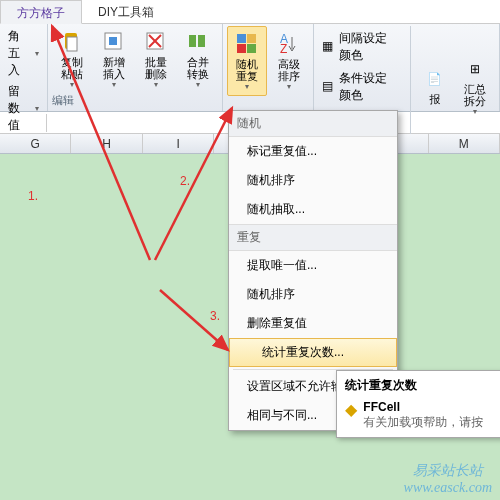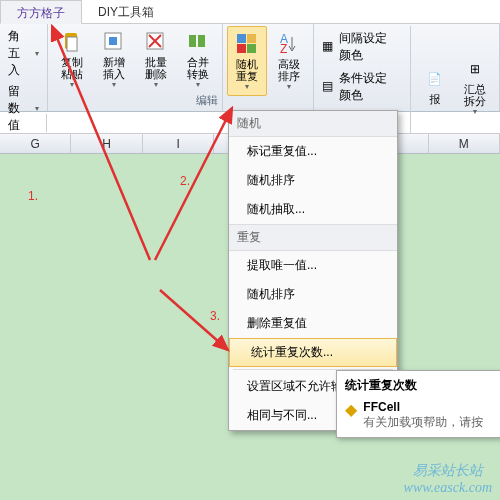--- a/index.html
+++ b/index.html
@@ -10,32 +10,32 @@
 .ribbon{background:linear-gradient(#f5f7fa,#e5e9f0);height:88px;display:flex;border-bottom:1px solid #b5bfc9;position:relative}
 .group{border-right:1px solid #c8d0d9;padding:2px 4px;display:flex;flex-direction:column;justify-content:space-between}
 .grow{display:flex;gap:2px;flex:1}
 .btn{display:flex;flex-direction:column;align-items:center;justify-content:center;padding:2px 4px;min-width:40px;cursor:pointer;border-radius:2px}
 .btn.highlight{background:#fce8a8;border:1px solid #e8b84e;padding:1px 3px}
 .btn .ico{width:24px;height:24px;display:flex;align-items:center;justify-content:center;margin-bottom:2px}
 .btn .lbl{font-size:11px;line-height:12px;text-align:center}
 .drop{font-size:8px;color:#666}
 .small-btn{display:flex;align-items:center;gap:4px;padding:2px 4px;cursor:pointer;font-size:11px}
 .small-btn .si{width:16px;height:16px}
-.grplbl{text-align:right;font-size:11px;color:#5a6a7a;padding-bottom:1px}
+.grplbl{text-align:left;font-size:11px;color:#5a6a7a;padding-bottom:1px}
 .formula-bar{display:flex;align-items:center;height:22px;border-bottom:1px solid #ccc;background:#fff}
 .fb-sep{width:1px;height:18px;background:#ccc;margin:0 6px}
 .sheet{position:relative;height:366px;background:#fff}
 .col-headers{display:flex;height:20px;background:linear-gradient(#f5f7fa,#e0e5ec);border-bottom:1px solid #b5bfc9}
 .ch{flex:1;text-align:center;border-right:1px solid #ccc;line-height:20px;color:#333}
 .cells{background:#c5e5c5;height:346px}
 .menu{position:absolute;top:110px;left:228px;width:170px;background:#fafafa;border:1px solid #a8a8a8;box-shadow:3px 3px 6px rgba(0,0,0,.3)}
 .menu-head{padding:4px 8px;color:#666;background:#eef0f3;border-top:1px solid #ddd;border-bottom:1px solid #ddd}
 .menu-head:first-child{border-top:none}
 .menu-item{padding:6px 18px;cursor:pointer}
-.menu-item:hover,.menu-item.hl{background:linear-gradient(#fef7d9,#fce8a8);border:1px solid #e8b84e;padding:5px 21px}
+.menu-item:hover,.menu-item.hl{background:linear-gradient(#fef7d9,#fce8a8);border:1px solid #e8b84e;padding:5px 32px}
 .menu-sep{height:1px;background:#ddd;margin:2px 4px}
 .tooltip{position:absolute;top:370px;left:336px;width:200px;background:#fff;border:1px solid #a8a8a8;box-shadow:2px 2px 5px rgba(0,0,0,.25);padding:6px 8px}
 .tt-title{font-weight:bold;margin-bottom:6px}
 .tt-row{display:flex;gap:6px;align-items:flex-start}
 .tt-ico{color:#d9a400;font-size:16px}
 .watermark{position:absolute;bottom:4px;right:8px;color:#4aa3e0;font-style:italic;font-size:14px;opacity:.7;font-family:serif}
 .overlay{position:absolute;inset:0;pointer-events:none}
 </style>
 </head>
 <body>

